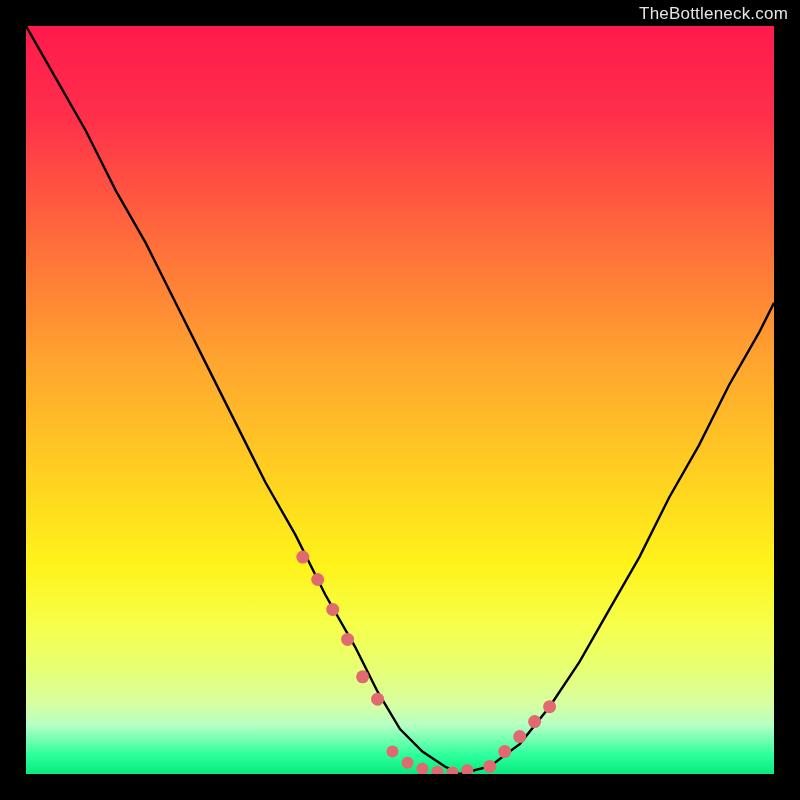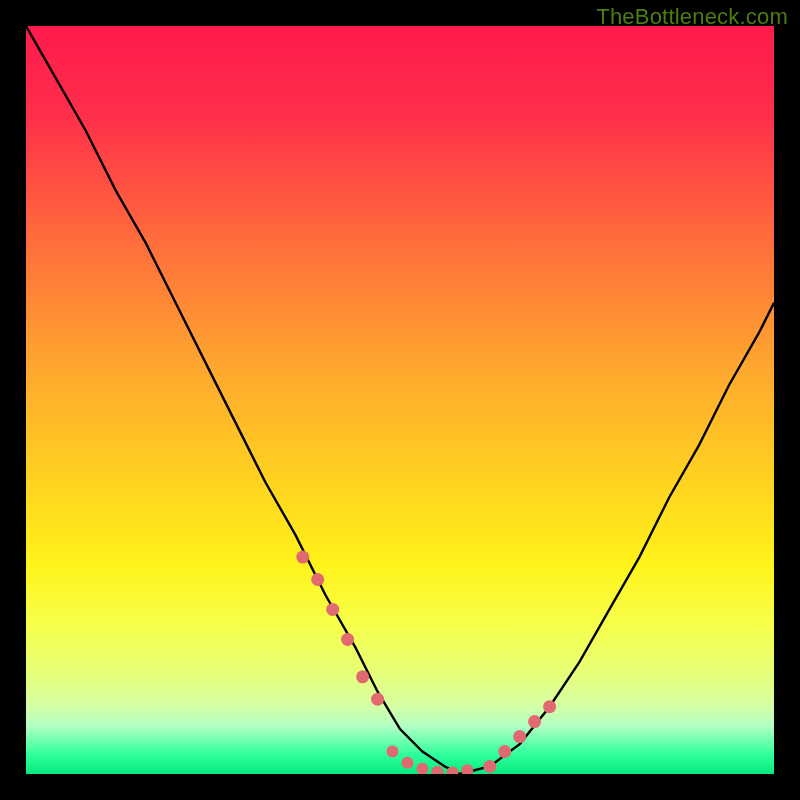--- a/index.html
+++ b/index.html
@@ -30,22 +30,22 @@
     position: absolute;
     left: 0;
     top: 0;
     width: 748px;
     height: 748px;
   }
   .watermark {
     position: absolute;
     top: 4px;
     right: 12px;
-    color: #4d7c0f;
-    font-size: 22px;
+    color: #e5e5e5;
+    font-size: 17px;
     letter-spacing: 0.2px;
     font-weight: 500;
     z-index: 10;
   }
 </style>
 </head>
 <body>
 
 <div class="watermark">TheBottleneck.com</div>
 

